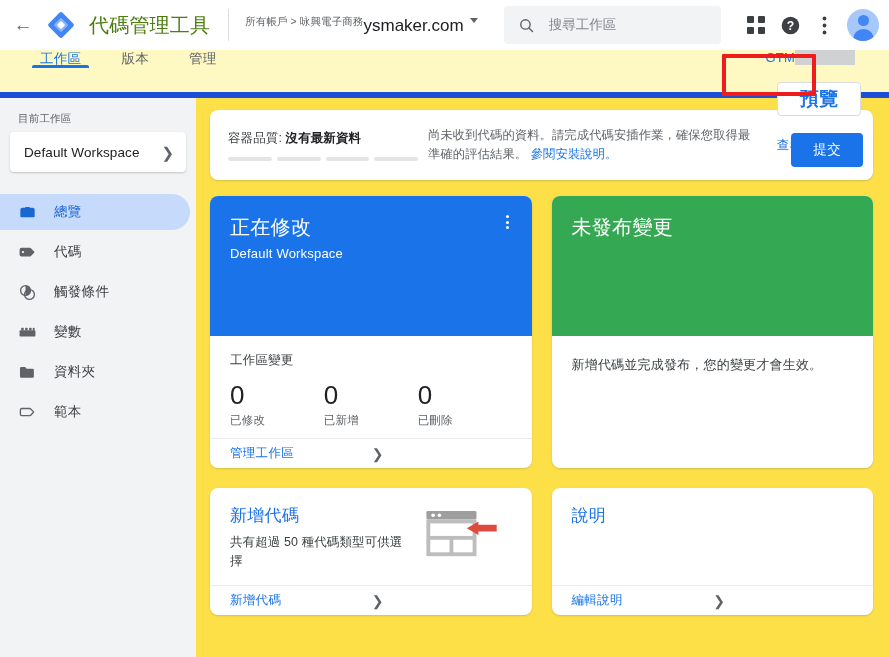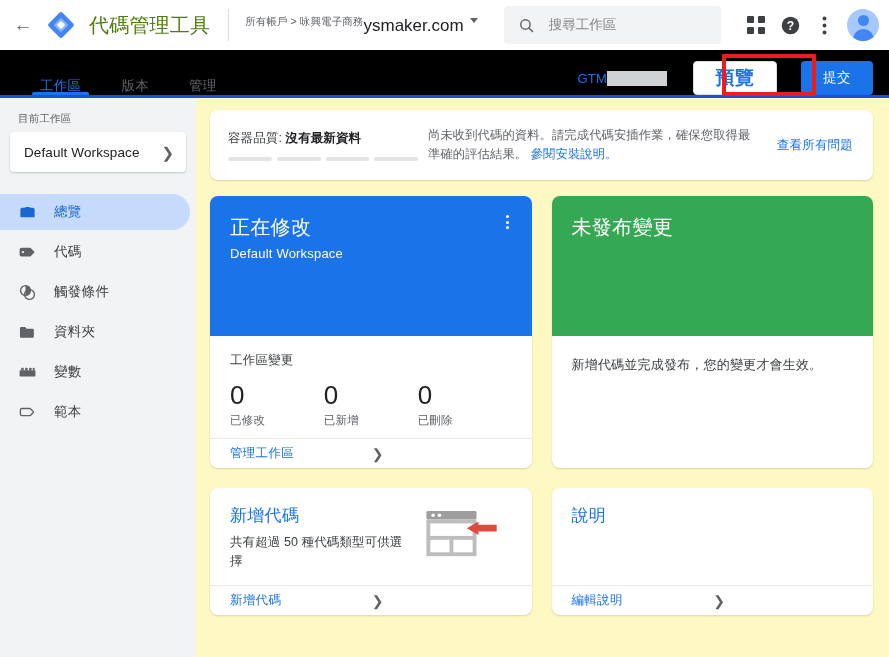--- a/index.html
+++ b/index.html
@@ -62,35 +62,35 @@
     content: ""; position: absolute; width: 11px; height: 11px; border-radius: 50%;
     background: #4285f4; left: 10.5px; top: 6px;
   }
   .avatar::after {
     content: ""; position: absolute; width: 21px; height: 13px; border-radius: 11px 11px 0 0;
     background: #4285f4; left: 5.5px; top: 20px;
   }
 
   
   .tabbar {
-    height: 48px; display: flex; align-items: flex-end; background: #000000;
-    border-bottom: 3px solid #1d4ed8; position: relative;
+    height: 48px; display: flex; align-items: flex-start; background: #fef9c3;
+    border-bottom: 6px solid #1d4ed8; position: relative;
   }
   .tabs { display: flex; align-items: stretch; padding-left: 20px; }
   .tab {
     padding: 0 20px; display: flex; align-items: center; font-size: 13.5px;
     color: #5f6368; cursor: pointer; position: relative; letter-spacing: .3px;
   }
   .tab.active { color: #1a73e8; }
   .tab.active::after {
     content: ""; position: absolute; left: 12px; right: 12px; bottom: 0; height: 3px;
     background: #1a73e8; border-radius: 2px 2px 0 0;
   }
   .tab-right {
-    margin-left: auto; display: flex; align-items: center; gap: 8px; padding-right: 16px;
+    margin-left: auto; display: flex; align-items: center; gap: 17px; padding-right: 16px; flex-direction: column;
   }
   .gtm-id { display: flex; align-items: center; gap: 0; margin-right: 18px; }
   .gtm-id-label { font-size: 13px; color: #1a73e8; letter-spacing: .2px; }
   .gtm-id-redacted {
     width: 60px; height: 15px; background: #d0d1d2; display: inline-block;
   }
   .btn-outline {
     height: 34px; min-width: 84px; border: 1px solid #dadce0; border-radius: 4px;
     background: #fff; color: #1a73e8; font-size: 19px; display: flex;
     align-items: center; justify-content: center; cursor: pointer;
@@ -136,21 +136,21 @@
   }
   .nav-item + .nav-item { margin-top: 4px; }
   .nav-item.active { background: #c6dafc; color: #1967d2; }
   .nav-item.active .nav-ico { color: #1967d2; }
   .nav-ico {
     width: 19px; height: 19px; flex: none; color: #5f6368;
     display: flex; align-items: center; justify-content: center;
   }
 
   
-  .main { flex: 1; background: #fef9c3; padding: 12px 16px 4px 14px; overflow: hidden; }
+  .main { flex: 1; background: #fde047; padding: 12px 16px 4px 14px; overflow: hidden; }
 
   .banner {
     background: #fff; border-radius: 8px; box-shadow: 0 1px 2px rgba(60,64,67,.2);
     padding: 16px 20px 16px 18px; display: flex; align-items: center; gap: 10px;
     min-height: 68px;
   }
   .banner-left { width: 190px; flex: none; }
   .banner-quality {
     font-size: 12.5px; color: #3c4043; margin-bottom: 10px; letter-spacing: .1px;
   }
@@ -336,37 +336,37 @@
             <circle cx="14.5" cy="14.5" r="6.2" fill="none" stroke="currentColor" stroke-width="1.7"></circle>
             <path d="M9.5 3.3a6.2 6.2 0 0 1 5 9.9 6.2 6.2 0 0 1-5 2.5z" fill="currentColor"></path>
           </svg>
         </span>
         <span>觸發條件</span>
       </div>
 
       <div class="nav-item">
         <span class="nav-ico">
           <svg width="19" height="19" viewBox="0 0 24 24" fill="currentColor">
-            <path d="M2.5 6.5A1.5 1.5 0 0 1 4 5h5l2 2.2h7.5A1.5 1.5 0 0 1 20 8.7v8.3a1.5 1.5 0 0 1-1.5 1.5H4A1.5 1.5 0 0 1 2.5 17V6.5z"></path>
-          </svg>
-        </span>
-        <span>資料夾</span>
-      </div>
-
-      <div class="nav-item">
-        <span class="nav-ico">
-          <svg width="19" height="19" viewBox="0 0 24 24" fill="currentColor">
             <rect x="2" y="9" width="20" height="8" rx="1"></rect>
             <rect x="4" y="6" width="3.2" height="3.4" rx="1"></rect>
             <rect x="9" y="6" width="3.2" height="3.4" rx="1"></rect>
             <rect x="14" y="6" width="3.2" height="3.4" rx="1"></rect>
             <rect x="18.6" y="6" width="2.4" height="3.4" rx="1"></rect>
           </svg>
         </span>
         <span>變數</span>
+      </div>
+
+      <div class="nav-item">
+        <span class="nav-ico">
+          <svg width="19" height="19" viewBox="0 0 24 24" fill="currentColor">
+            <path d="M2.5 6.5A1.5 1.5 0 0 1 4 5h5l2 2.2h7.5A1.5 1.5 0 0 1 20 8.7v8.3a1.5 1.5 0 0 1-1.5 1.5H4A1.5 1.5 0 0 1 2.5 17V6.5z"></path>
+          </svg>
+        </span>
+        <span>資料夾</span>
       </div>
 
       <div class="nav-item">
         <span class="nav-ico">
           <svg width="19" height="19" viewBox="0 0 24 24">
             <path d="M3 9a2 2 0 0 1 2-2h9.6c.5 0 1 .2 1.4.6l3.3 3.3a.8.8 0 0 1 0 1.2l-3.3 3.3c-.4.4-.9.6-1.4.6H5a2 2 0 0 1-2-2V9z" fill="none" stroke="currentColor" stroke-width="1.7"></path>
           </svg>
         </span>
         <span>範本</span>
       </div>

